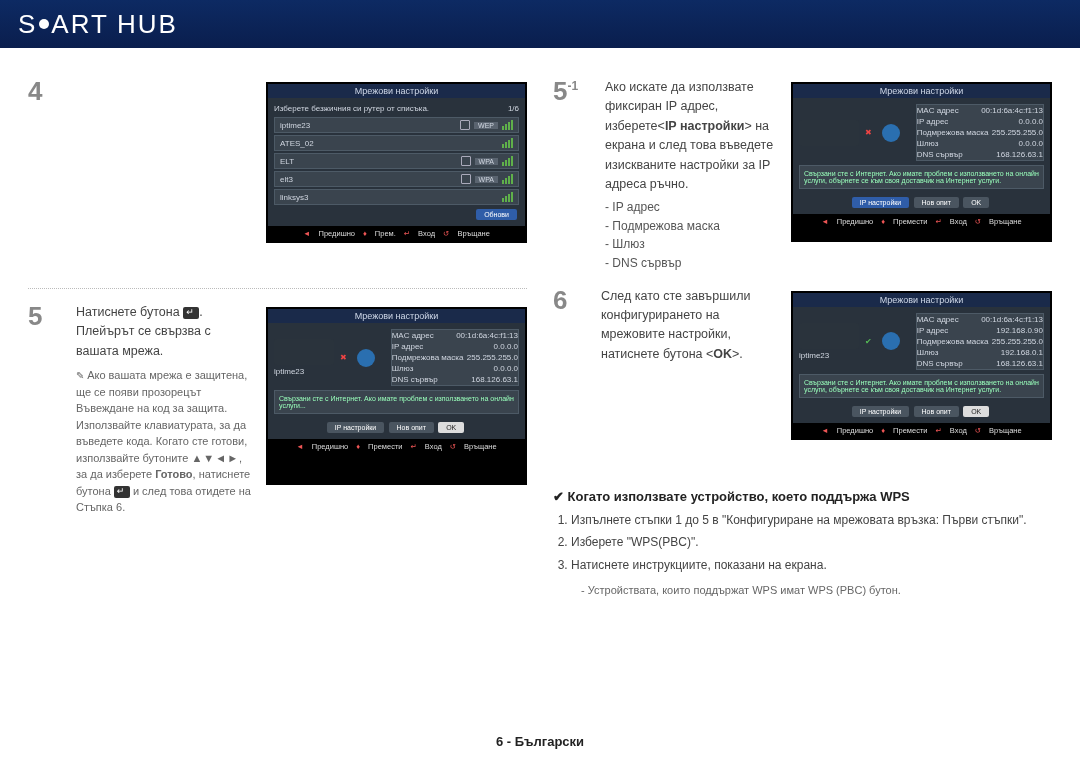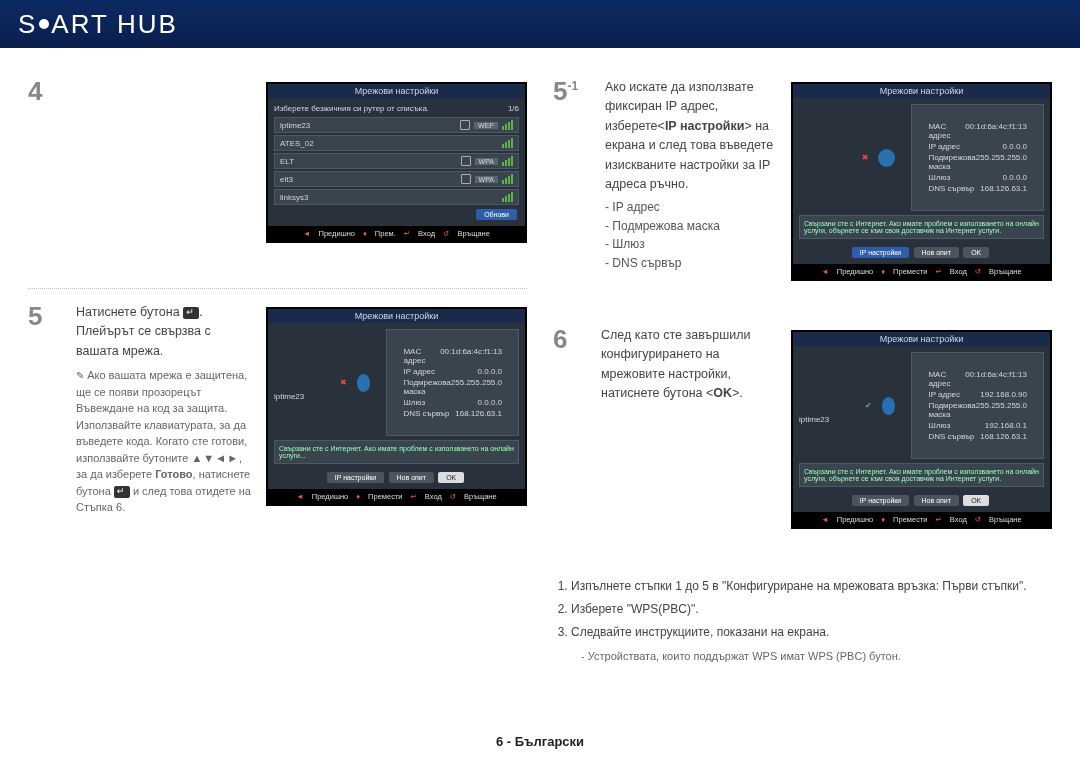--- a/index.html
+++ b/index.html
@@ -25,21 +25,21 @@
   .router-row .sec{background:#5a6470;padding:0 4px;font-size:7px}
   .bars{display:flex;gap:1px;align-items:flex-end}
   .bars span{width:2px;background:#5fb04a}
   .bars span:nth-child(1){height:4px}.bars span:nth-child(2){height:6px}.bars span:nth-child(3){height:8px}.bars span:nth-child(4){height:10px}
   .btn{display:inline-block;background:#2f5da8;color:#fff;font-size:7px;padding:2px 8px;border-radius:2px;margin:2px 2px 0 0}
   .btn.gray{background:#4a5560}
   .statusbar{background:#000;color:#c44;font-size:7.5px;padding:3px 4px;display:flex;gap:8px;justify-content:center}
   .statusbar span{color:#ddd}
   .statusbar .r{color:#e55}
   .net-row{display:flex;justify-content:space-between;font-size:8px;padding:1px 0}
-  .net-table{background:#3a444e;border:1px solid #4d5a66;padding:16px;margin-left:6px;flex:1}
+  .net-table{background:#3a444e;border:1px solid #4d5a66;padding:0;margin-left:6px;flex:1}
   .net-flex{display:flex;align-items:center;gap:6px}
   .dev{width:60px;height:26px;background:#2a333c;border-radius:3px;position:relative}
   .globe{width:18px;height:18px;border-radius:50%;background:#2a6fb0;margin:0 4px}
   .msgbox{background:#3a444e;border:1px solid #4d5a66;font-size:7px;padding:4px;margin-top:4px;color:#9fb}
   .btnrow{text-align:center;margin-top:6px}
   hr.dotted{border:none;border-top:1px dotted #bbb;margin:14px 0}
   .wps{margin-top:18px}
   .wps-title{font-size:13px;font-weight:bold;margin-bottom:8px}
   .wps ol{font-size:12px;margin:0 0 8px 18px;padding:0;color:#444}
   .wps ol li{margin-bottom:6px;line-height:1.4}
@@ -350,24 +350,25 @@
               <span>Премести</span>
           <span class="r">↵</span>
               <span>Вход</span>
           <span class="r">↺</span>
               <span>Връщане</span>
         </div>
       </div>
     </div>
 
     <div class="wps">
+      <div class="wps-title">✔ Когато използвате устройство, което поддържа WPS</div>
       <ol>
         <li>Изпълнете стъпки 1 до 5 в "Конфигуриране на мрежовата връзка: Първи стъпки".</li>
         <li>Изберете "WPS(PBC)".</li>
-        <li>Следвайте инструкциите, показани на екрана.</li>
+        <li>Натиснете инструкциите, показани на екрана.</li>
       </ol>
       <div class="sub" style="margin-left:28px">- <span>Устройствата, които поддържат WPS имат WPS (PBC) бутон.</span></div>
     </div>
 
   </div>
 </div>
 
 <div class="footer">6 - Български</div>
 
 </div>

